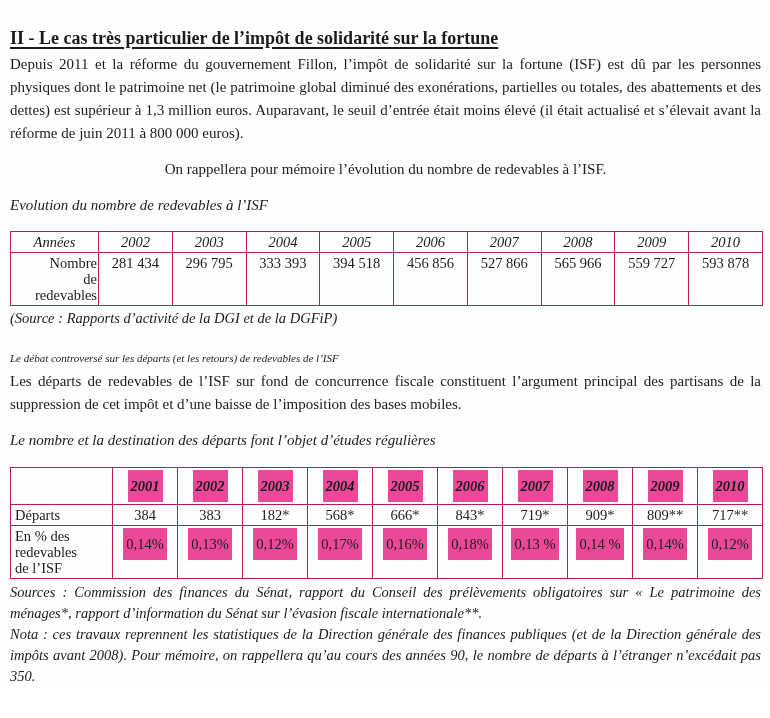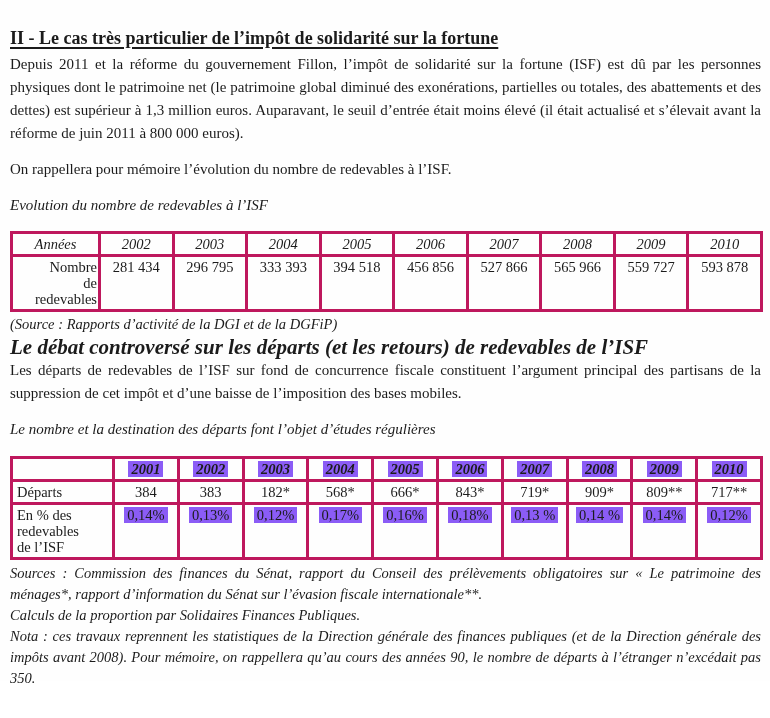--- a/index.html
+++ b/index.html
@@ -27,64 +27,64 @@
     text-decoration: underline;
     text-decoration-thickness: 2px;
     text-underline-offset: 3px;
   }
   .para {
     margin-top: 2px;
     font-size: 15px;
     line-height: 23px;
     text-align: justify;
   }
-  .single-line { margin-top: 13px; font-size: 15px; line-height: 23px; }
+  .single-line { margin-top: 13px; font-size: 15px; line-height: 23px; text-align: center; }
   .caption {
     margin-top: 13px;
     font-style: italic;
     font-size: 15px;
     line-height: 22px;
   }
   .caption2 {
     margin-top: 13px;
     font-style: italic;
     font-size: 15px;
     line-height: 22px;
   }
   .section-heading {
-    margin-top: 3px;
-    font-size: 21px;
-    font-weight: bold;
+    margin-top: 20px;
+    font-size: 11px;
+    font-weight: normal;
     font-style: italic;
     line-height: 20px;
   }
   table {
     border-collapse: collapse;
     width: 753px;
     table-layout: fixed;
     font-size: 14.5px;
   }
   .tbl1 { margin-top: 15px; }
   .tbl2 { margin-top: 16px; }
   td {
-    border: 3px solid #be185d;
+    border: 1px solid #be185d;
     text-align: center;
     vertical-align: top;
     line-height: 16px;
     padding: 2px 1px;
     overflow: hidden;
     white-space: nowrap;
   }
   td.year-head { font-style: italic; }
   .tbl2 td.year-head { font-weight: bold; }
   td.left-label { text-align: left; padding-left: 4px; white-space: pre-line; }
   td.center-label { text-align: right; white-space: pre-line; }
   .hl {
-    background: #8b5cf6;
-    padding: 0 3px;
+    background: #ec4899;
+    padding: 8px 3px;
     display: inline-block;
   }
   .source-line {
     margin-top: 2px;
     font-style: italic;
     font-size: 14.5px;
     line-height: 20px;
   }
   .notes {
     margin-top: 3px;
@@ -214,17 +214,16 @@
       <td><span class="hl">0,13 %</span></td>
       <td><span class="hl">0,14 %</span></td>
       <td><span class="hl">0,14%</span></td>
       <td><span class="hl">0,12%</span></td>
     </tr>
   </tbody>
     </table>
 
   <div class="notes">
     <div>Sources : Commission des finances du Sénat, rapport du Conseil des prélèvements obligatoires sur « Le patrimoine des ménages*, rapport d’information du Sénat sur l’évasion fiscale internationale**.</div>
-    <div>Calculs de la proportion par Solidaires Finances Publiques.</div>
     <div>Nota : ces travaux reprennent les statistiques de la Direction générale des finances publiques (et de la Direction générale des impôts avant 2008). Pour mémoire, on rappellera qu’au cours des années 90, le nombre de départs à l’étranger n’excédait pas 350.</div>
   </div>
 
 </div>
 
 </body></html>

